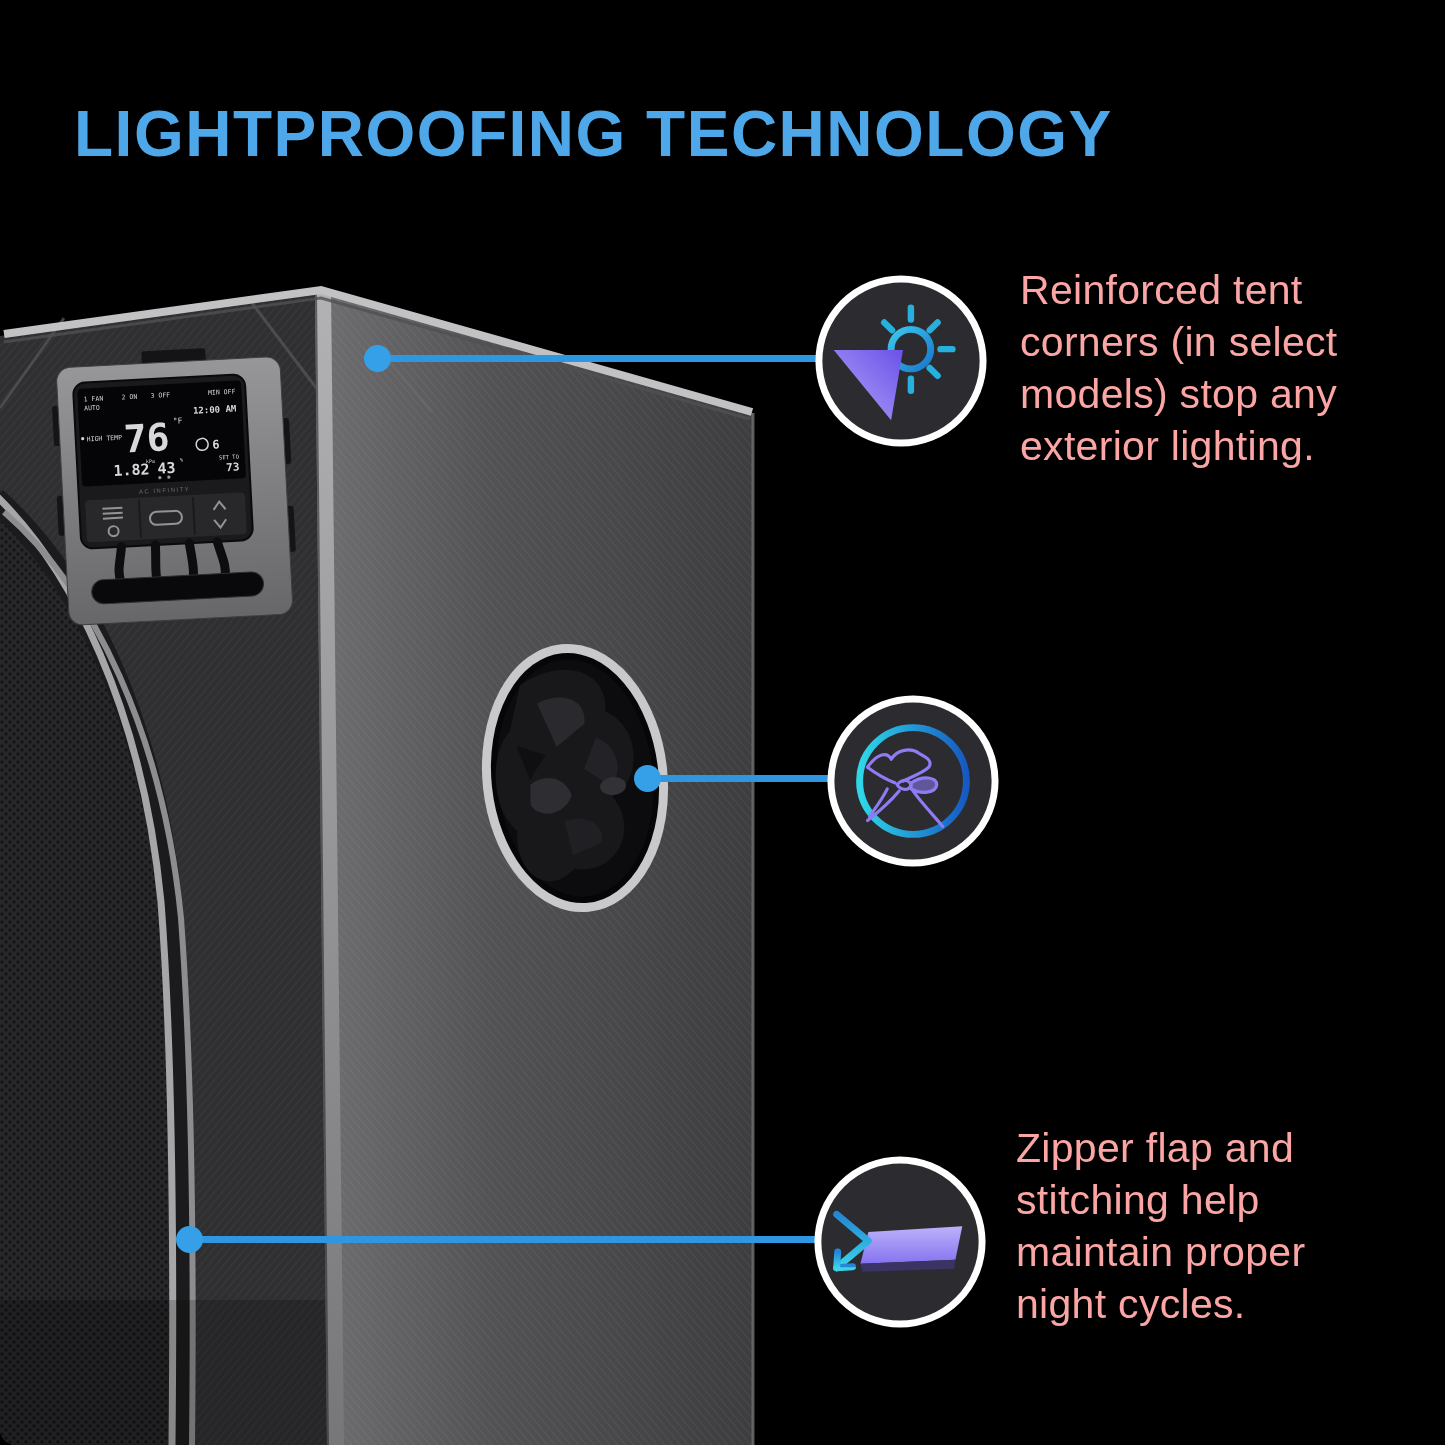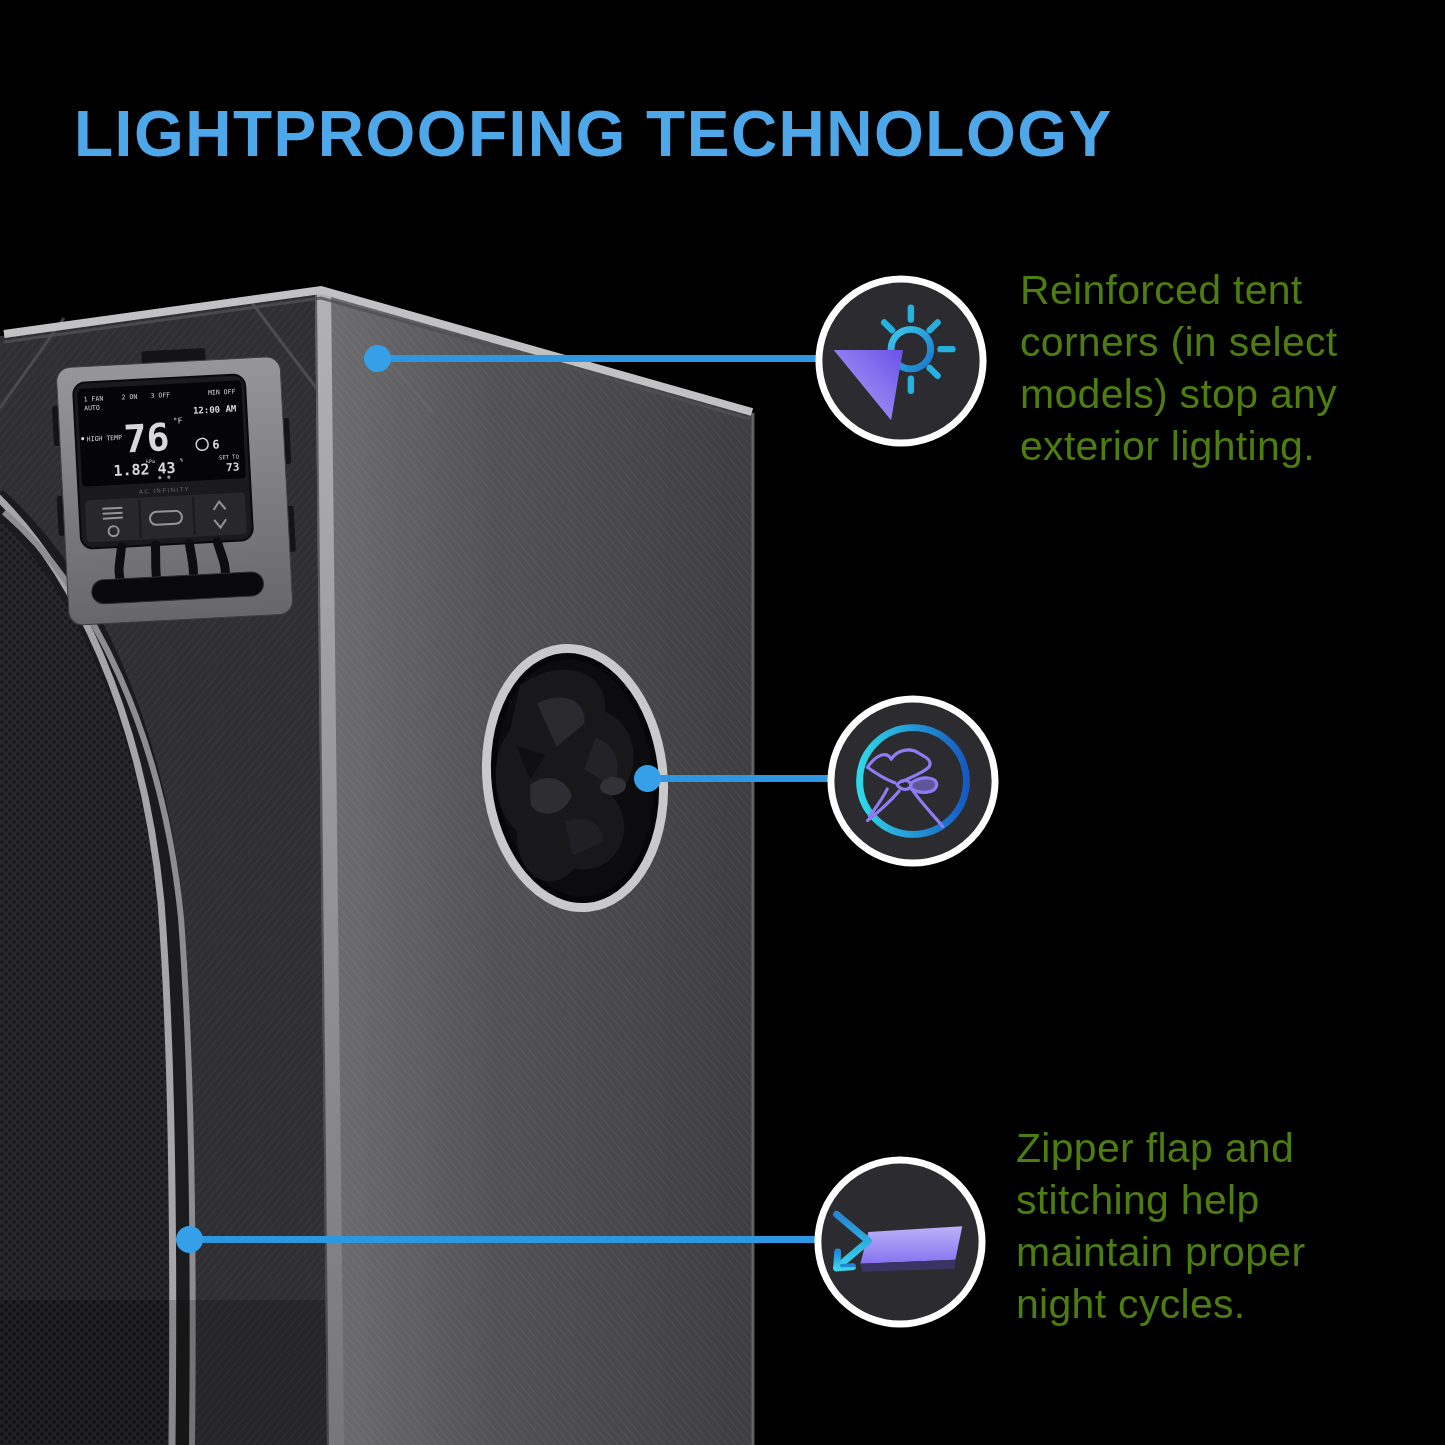--- a/index.html
+++ b/index.html
@@ -1,23 +1,23 @@
 <!DOCTYPE html>
 <html><head>
 <meta charset="utf-8">
 <style>
   html,body{margin:0;padding:0;background:#000;}
   .stage{position:relative;width:1445px;height:1445px;background:#000;overflow:hidden;
-         font-family:"Liberation Sans",sans-serif;}
+         font-family:"Liberation Sans",sans-serif;border-radius:16px;}
   .page-title{position:absolute;left:74px;top:97px;margin:0;font-size:64px;font-weight:bold;
               letter-spacing:1.5px;color:#4da7e8;white-space:nowrap;}
   .callout-line{position:absolute;height:7px;background:#2f96e2;border-radius:3px;}
   .callout-dot{position:absolute;width:27px;height:27px;border-radius:50%;background:#35a0e8;}
   .feature-icon{position:absolute;width:178px;height:178px;}
-  .feature-text{position:absolute;width:385px;font-size:41px;line-height:52px;color:#4d7c0f;
+  .feature-text{position:absolute;width:385px;font-size:41px;line-height:52px;color:#fca5a5;
                 font-weight:400;letter-spacing:0.3px;}
   .tent-svg{position:absolute;left:0;top:280px;}
   svg text{font-family:"Liberation Sans",sans-serif;}
   svg text.lcd{font-family:"DejaVu Sans Mono",monospace;}
 </style>
 </head>
 <body>
 
 <div class="stage">
 

